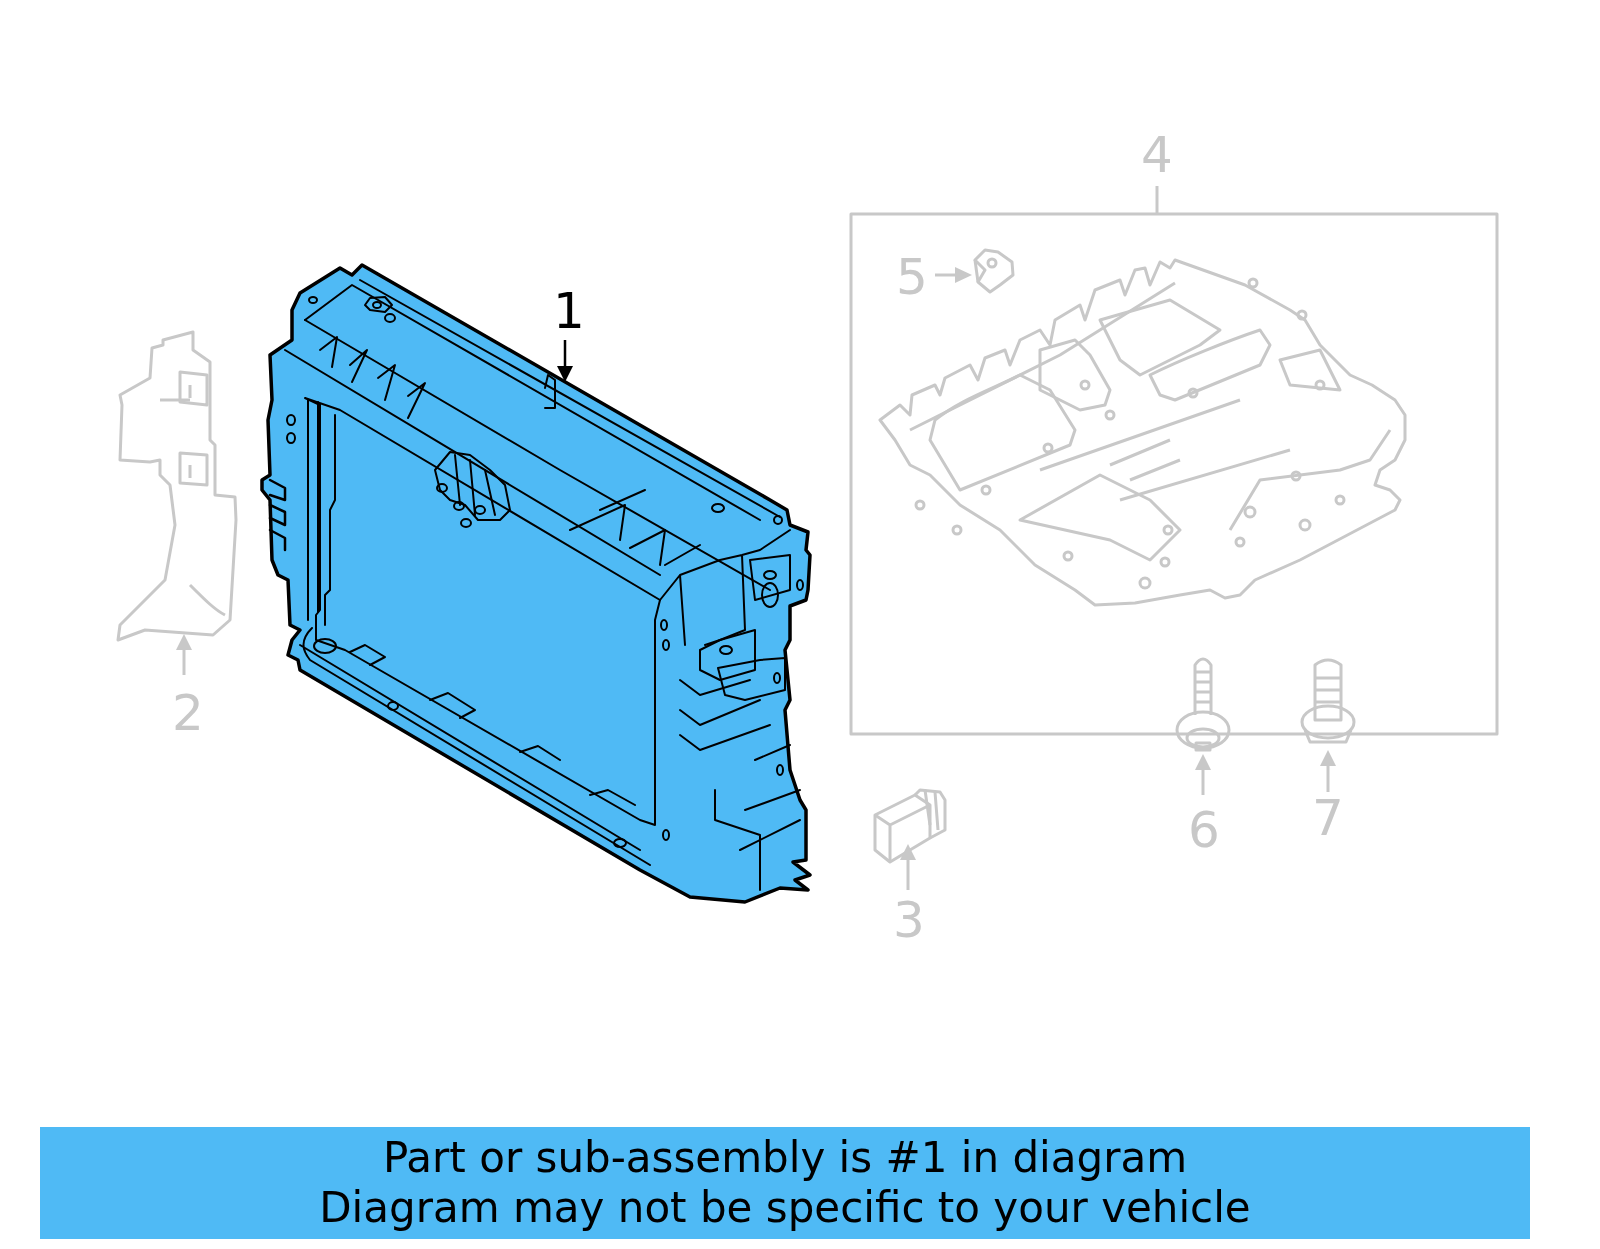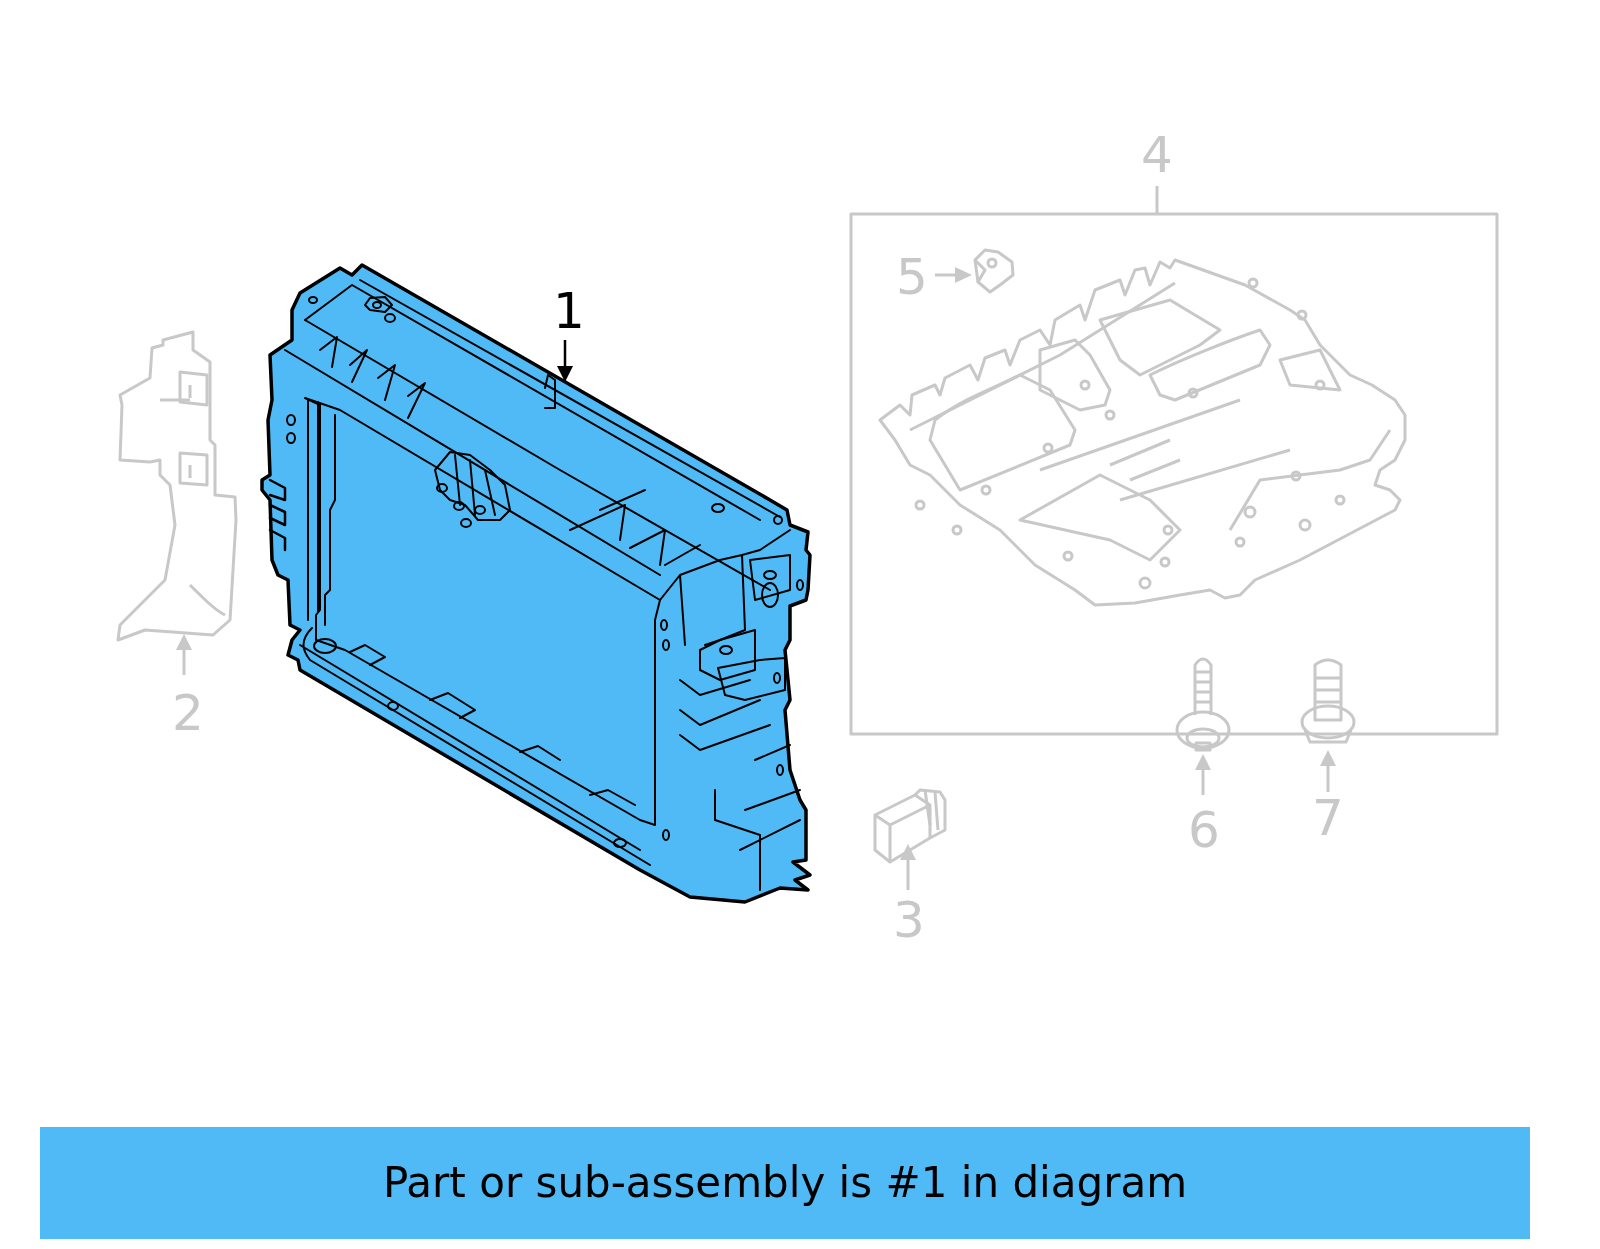--- a/index.html
+++ b/index.html
@@ -185,13 +185,14 @@
 <div class="callout-label active" style="left:553px; top:286px;">1</div>
 <div class="callout-label inactive" style="left:172px; top:688px;">2</div>
 <div class="callout-label inactive" style="left:893px; top:895px;">3</div>
 <div class="callout-label inactive" style="left:1141px; top:130px;">4</div>
 <div class="callout-label inactive" style="left:896px; top:252px;">5</div>
 <div class="callout-label inactive" style="left:1188px; top:805px;">6</div>
 <div class="callout-label inactive" style="left:1312px; top:793px;">7</div>
 
 <div id="banner">
   <div class="line">Part or sub-assembly is #1 in diagram</div>
+  <div class="line">Diagram may not be specific to your vehicle</div>
 </div>
 
 </body></html>

